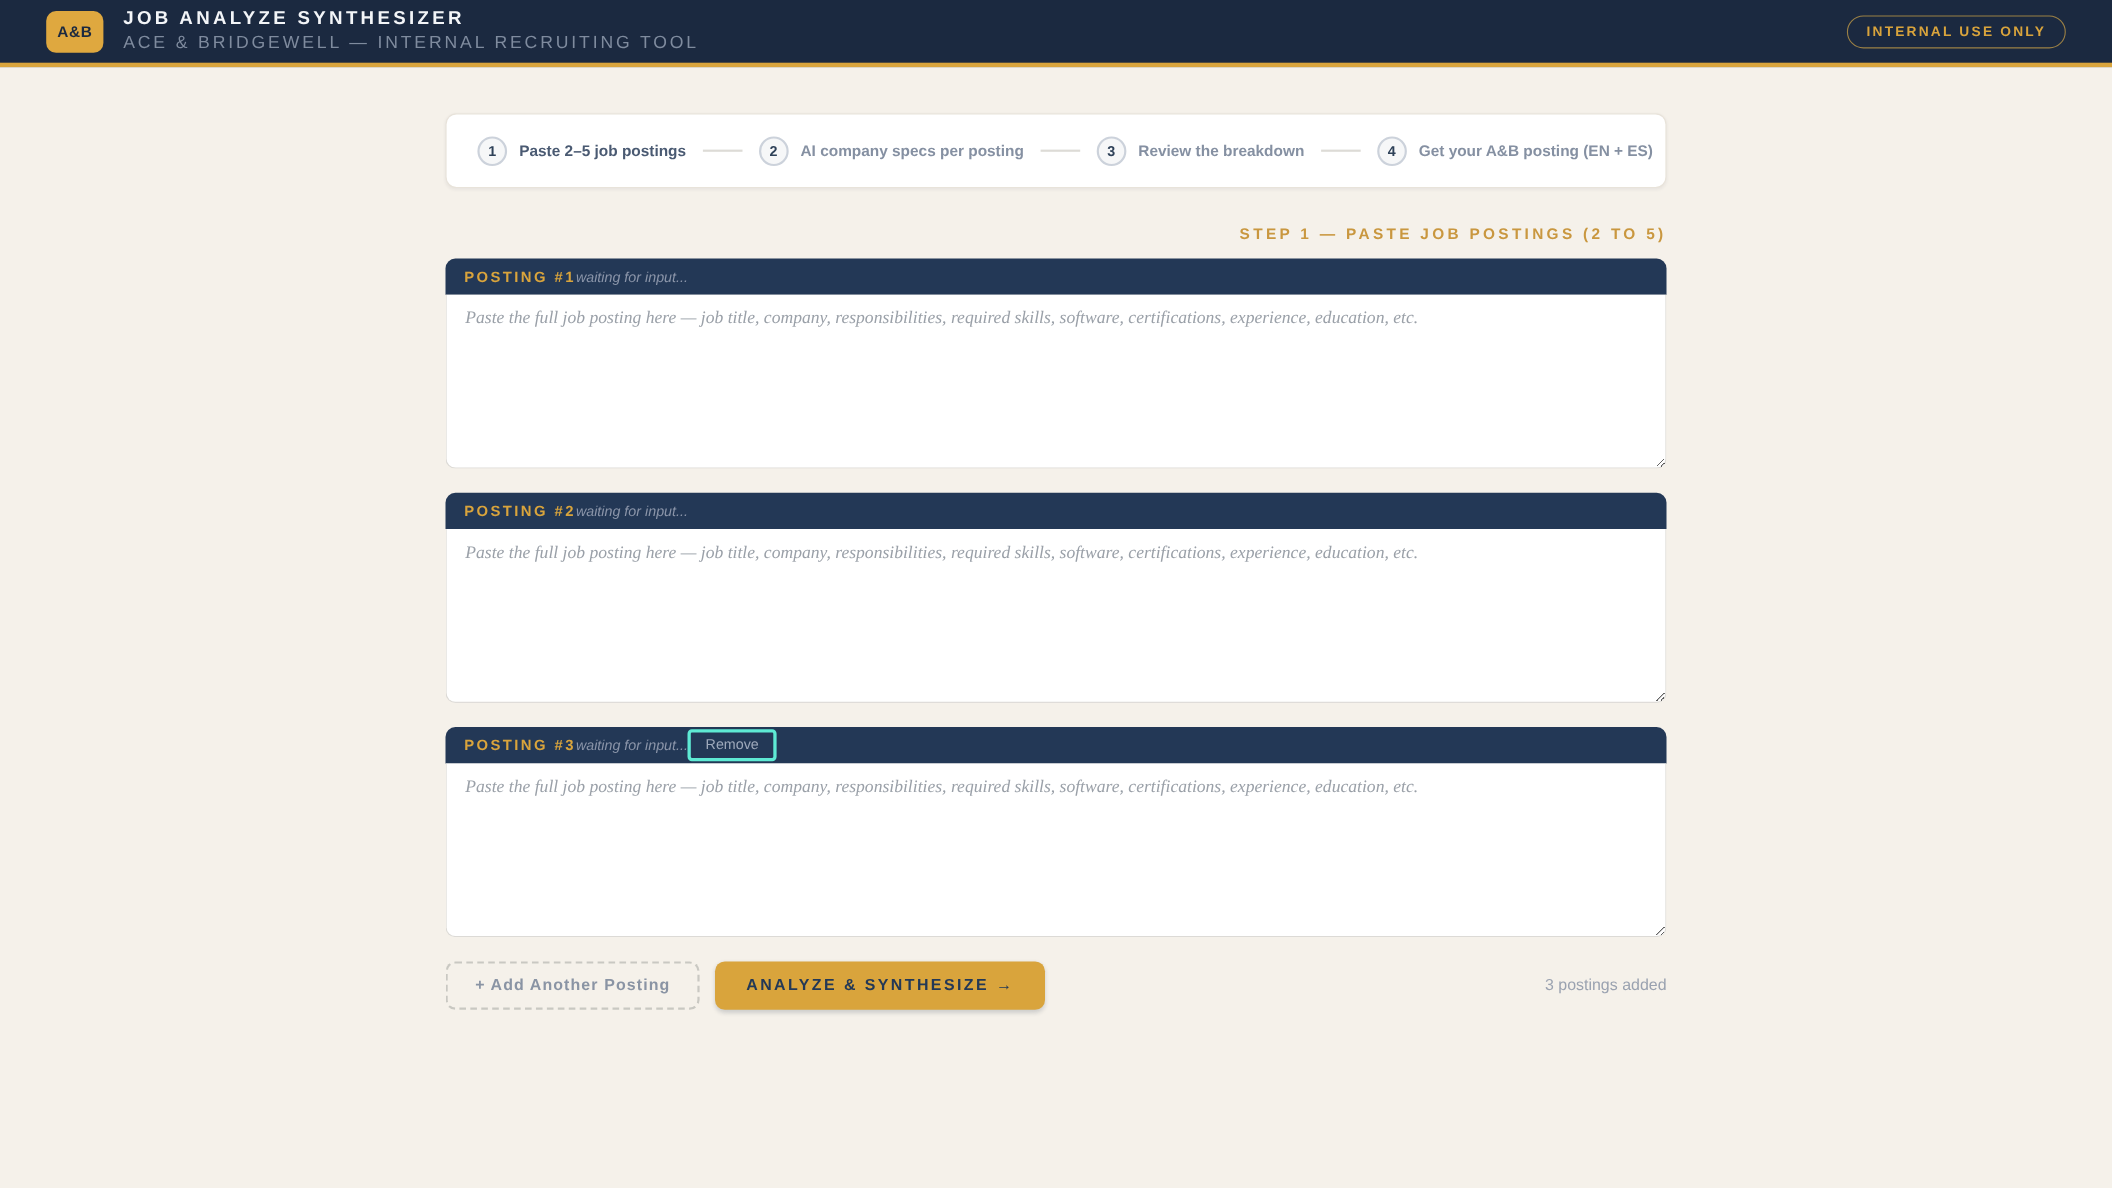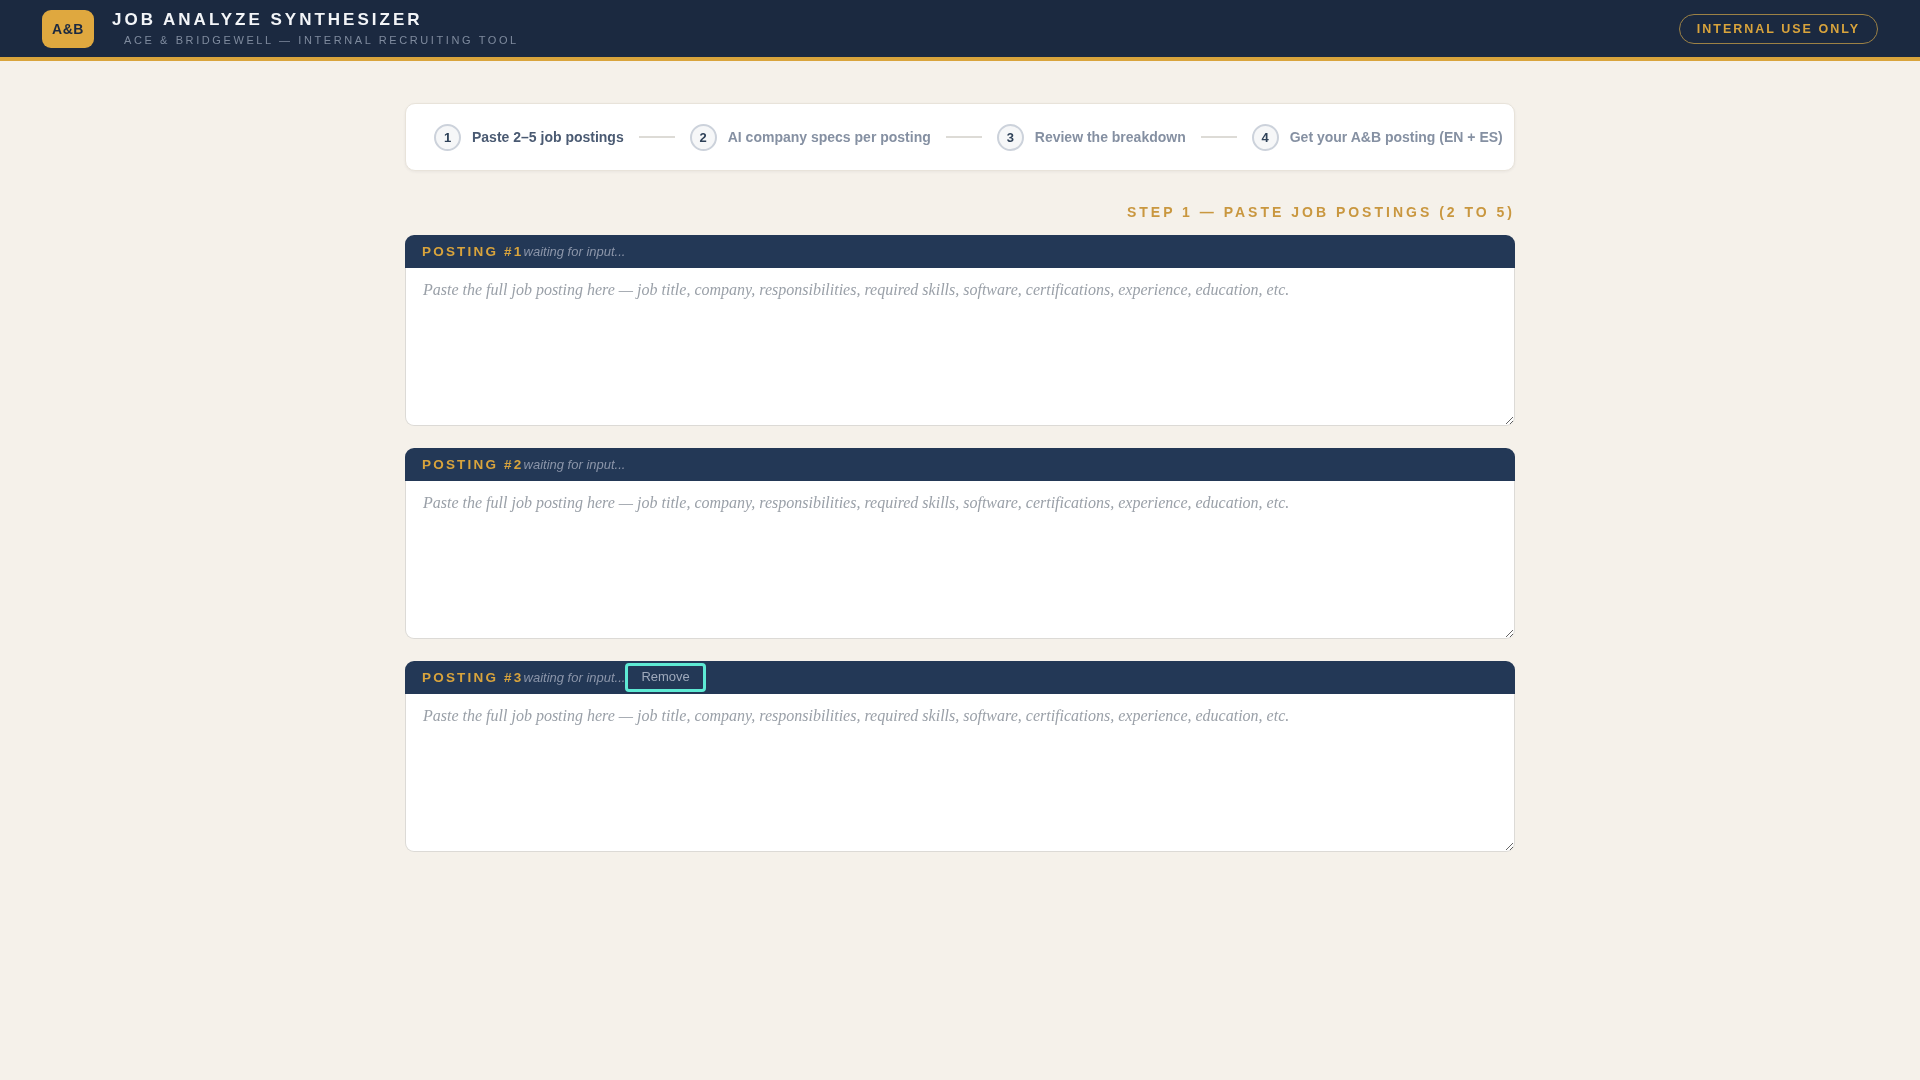--- a/index.html
+++ b/index.html
@@ -38,24 +38,23 @@
   .header-titles { margin-left: 18px; }
   .app-title {
     color: #f3f5f8;
     font-size: 17px;
     font-weight: bold;
     letter-spacing: 3px;
     line-height: 1.1;
   }
   .app-subtitle {
     color: #7f8b9e;
-    font-size: 11px;
+    font-size: 16px;
     letter-spacing: 2.6px;
     margin-top: 4px;
-    margin-left: 12px;
   }
   .header-badge {
     margin-left: auto;
     border: 1px solid #9c8145;
     border-radius: 999px;
     padding: 7px 17px;
     color: #d9a43c;
     font-size: 12.5px;
     font-weight: bold;
     letter-spacing: 2px;
@@ -275,14 +274,19 @@
 
   <section class="posting-card">
     <div class="posting-header">
       <span class="posting-title">POSTING #3</span>
       <span class="posting-status">waiting for input...</span>
       <button class="remove-btn">Remove</button>
     </div>
     <textarea class="posting-input" placeholder="Paste the full job posting here — job title, company, responsibilities, required skills, software, certifications, experience, education, etc." style=""></textarea>
   </section>
 
+  <div class="actions-row">
+    <button class="add-btn">+ Add Another Posting</button>
+    <button class="analyze-btn">ANALYZE &amp; SYNTHESIZE →</button>
+    <span class="count-text">3 postings added</span>
+  </div>
 
 </main>
 
 </body></html>

